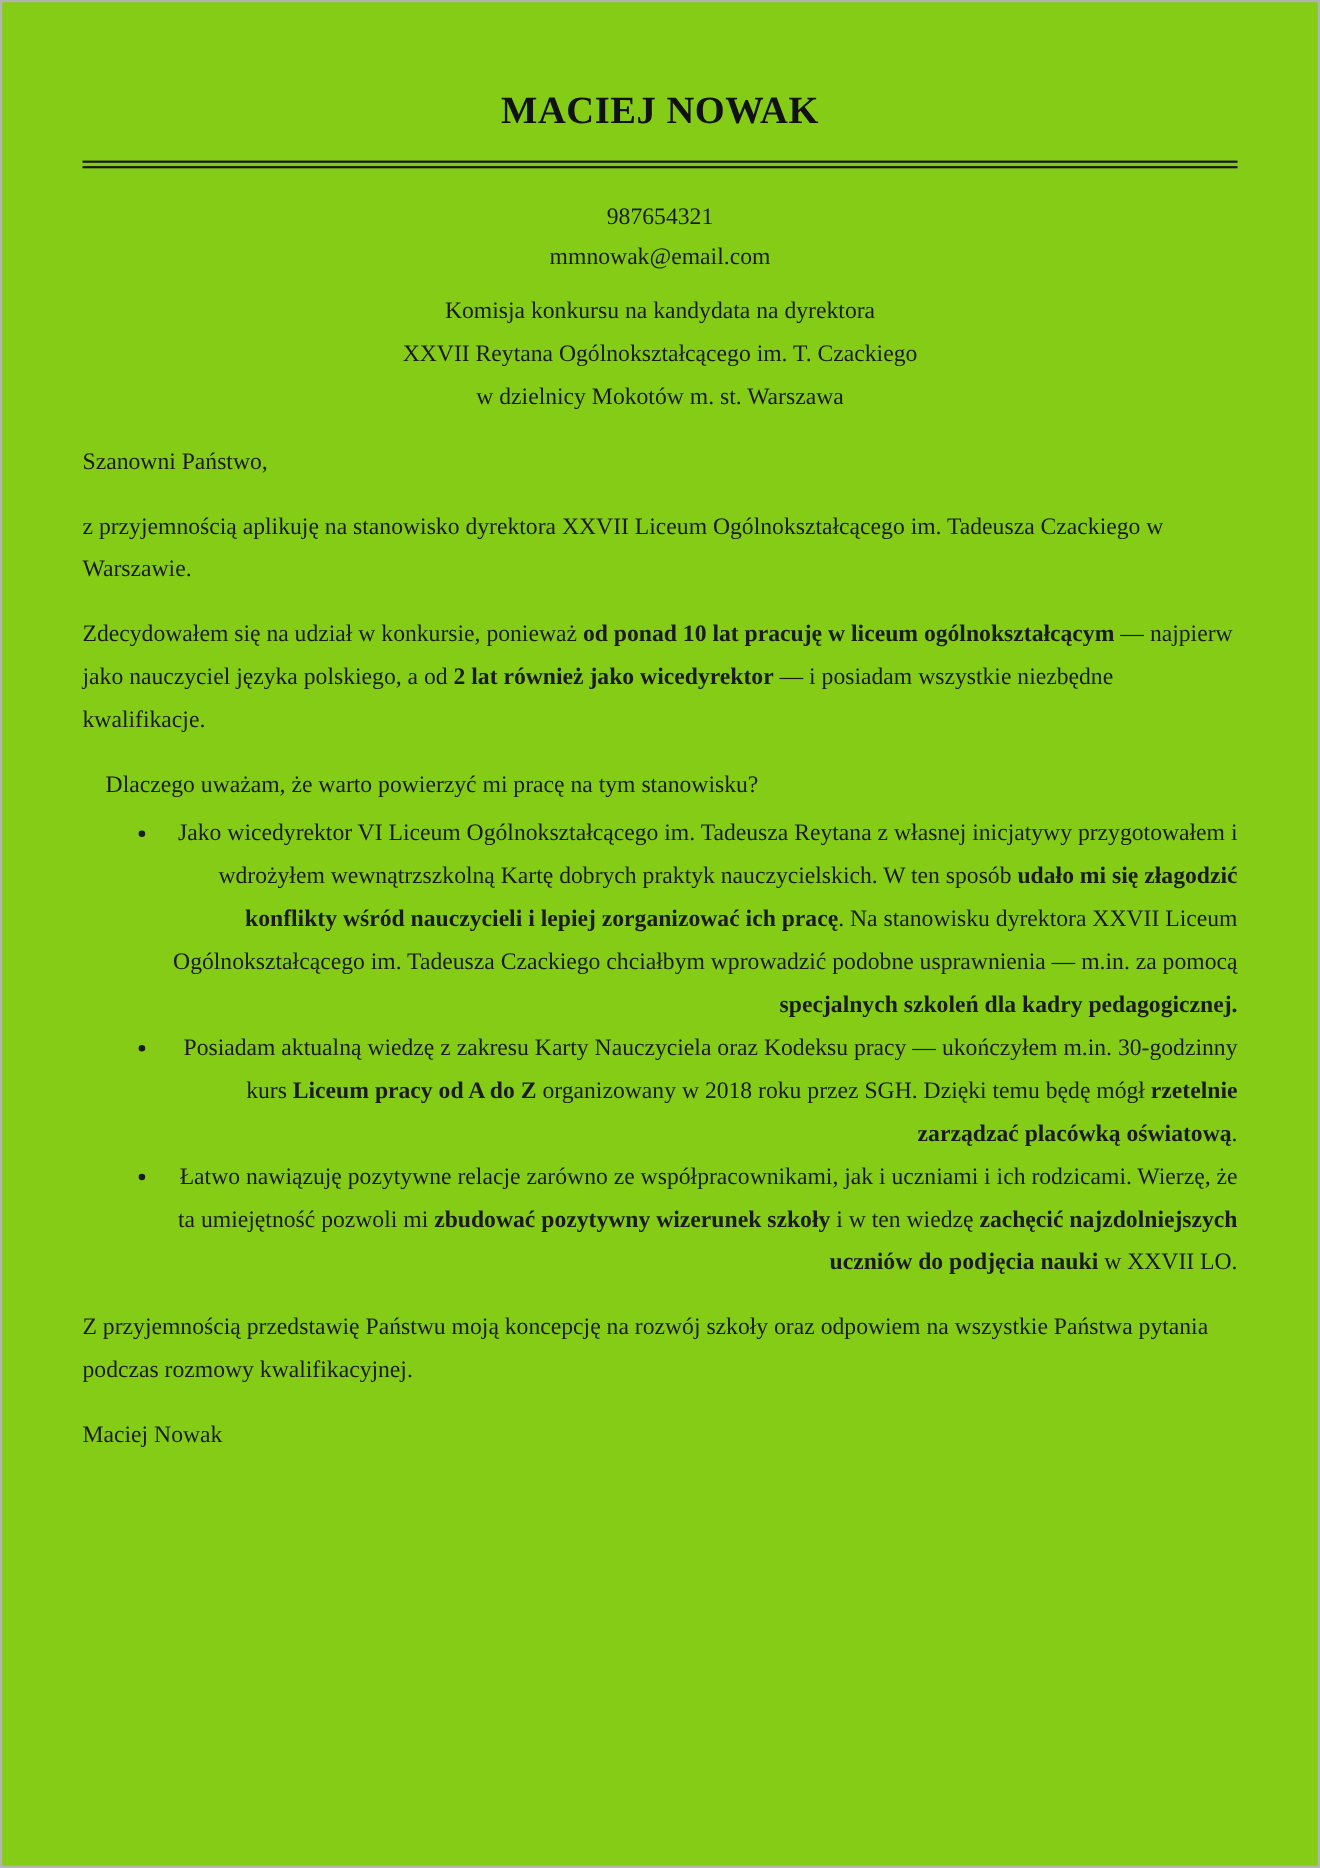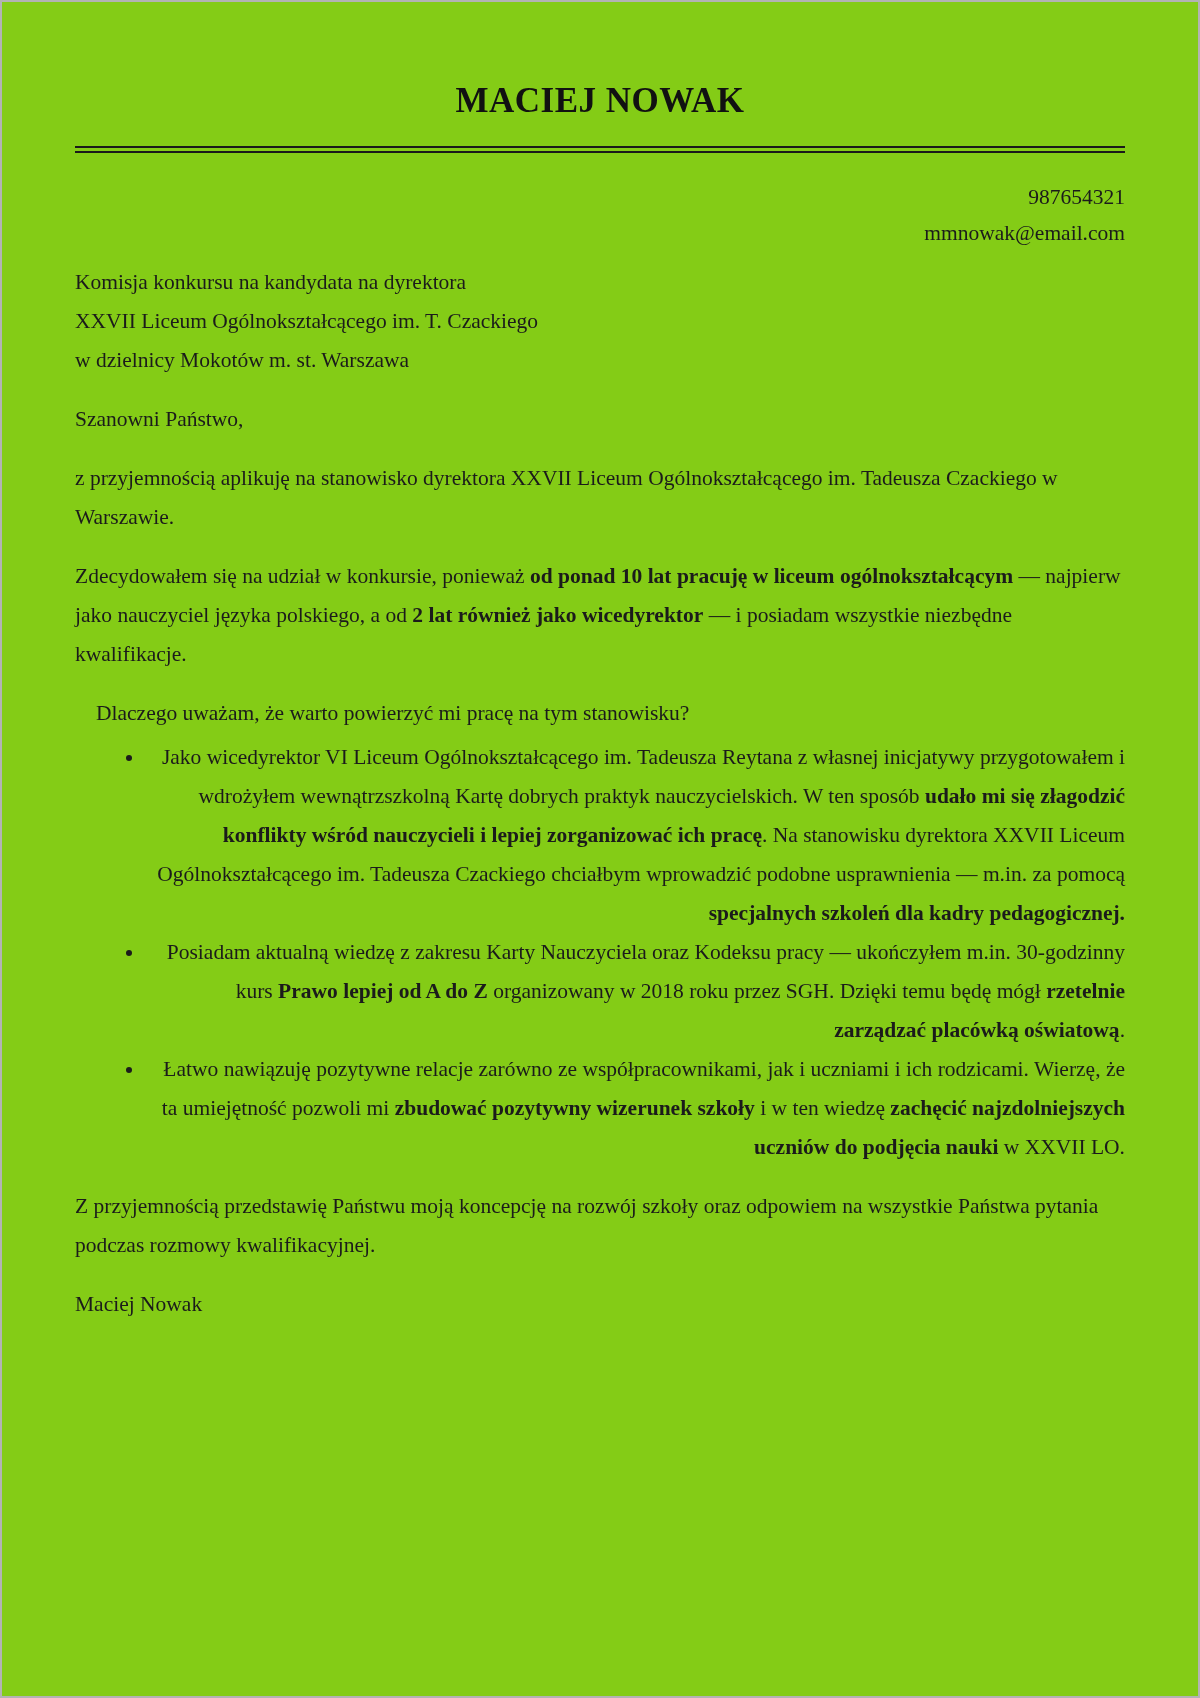--- a/index.html
+++ b/index.html
@@ -32,32 +32,33 @@
     letter-spacing: 0.5px;
     color: #111111;
   }
   .rule {
     margin: 24px 0 26px 0;
     height: 3px;
     border-top: 2px solid #1a1a1a;
     border-bottom: 2px solid #1a1a1a;
   }
   .contact {
-    text-align: right;
+    text-align: center;
     margin: 0 0 12px 0;
   }
   .contact p {
     margin: 0;
     line-height: 36px;
   }
   p.block {
     margin: 0 0 20px 0;
   }
   .recipient {
     margin: 0 0 20px 0;
+    text-align: center;
   }
   .recipient p {
     margin: 0;
   }
   ul.qual-list {
     margin: 5px 0 20px 0;
     padding: 0 0 0 70px;
     list-style: disc outside;
   }
   ul.qual-list li {
@@ -80,35 +81,35 @@
   <div class="rule"></div>
 
   <div class="contact">
     <p>987654321</p>
     <p>mmnowak@email.com</p>
   </div>
 
 
   <div class="recipient">
     <p>Komisja konkursu na kandydata na dyrektora</p>
-    <p>XXVII Liceum Ogólnokształcącego im. T. Czackiego</p>
+    <p>XXVII Reytana Ogólnokształcącego im. T. Czackiego</p>
     <p>w dzielnicy Mokotów m. st. Warszawa</p>
   </div>
 
   <p class="block">Szanowni Państwo,</p>
 
   <p class="block"><span>z przyjemnością aplikuję na stanowisko dyrektora XXVII Liceum Ogólnokształcącego im. Tadeusza Czackiego w Warszawie.</span></p>
 
   <p class="block"><span>Zdecydowałem się na udział w konkursie, ponieważ </span><b>od ponad 10 lat pracuję w liceum ogólnokształcącym</b><span> — najpierw jako nauczyciel języka polskiego, a od </span><b>2 lat również jako wicedyrektor</b><span> — i posiadam wszystkie niezbędne kwalifikacje.</span></p>
 
   <p class="block" style="margin-bottom:0;margin-left:21px;">Dlaczego uważam, że warto powierzyć mi pracę na tym stanowisku?</p>
 
   <ul class="qual-list">
     <li><span>Jako wicedyrektor VI Liceum Ogólnokształcącego im. Tadeusza Reytana z własnej inicjatywy przygotowałem i wdrożyłem wewnątrzszkolną Kartę dobrych praktyk nauczycielskich. W ten sposób </span><b>udało mi się złagodzić konflikty wśród nauczycieli i lepiej zorganizować ich pracę</b><span>. Na stanowisku dyrektora XXVII Liceum Ogólnokształcącego im. Tadeusza Czackiego chciałbym wprowadzić podobne usprawnienia — m.in. za pomocą </span><b>specjalnych szkoleń dla kadry pedagogicznej.</b></li>
-    <li><span>Posiadam aktualną wiedzę z zakresu Karty Nauczyciela oraz Kodeksu pracy — ukończyłem m.in. 30-godzinny kurs </span><b>Prawo lepiej od A do Z</b><span> organizowany w 2018 roku przez SGH. Dzięki temu będę mógł </span><b>rzetelnie zarządzać placówką oświatową</b><span>.</span></li>
+    <li><span>Posiadam aktualną wiedzę z zakresu Karty Nauczyciela oraz Kodeksu pracy — ukończyłem m.in. 30-godzinny kurs </span><b>Liceum pracy od A do Z</b><span> organizowany w 2018 roku przez SGH. Dzięki temu będę mógł </span><b>rzetelnie zarządzać placówką oświatową</b><span>.</span></li>
     <li><span>Łatwo nawiązuję pozytywne relacje zarówno ze współpracownikami, jak i uczniami i ich rodzicami. Wierzę, że ta umiejętność pozwoli mi </span><b>zbudować pozytywny wizerunek szkoły</b><span> i w ten wiedzę </span><b>zachęcić najzdolniejszych uczniów do podjęcia nauki</b><span> w XXVII LO.</span></li>
   </ul>
 
   <p class="block"><span>Z przyjemnością przedstawię Państwu moją koncepcję na rozwój szkoły oraz odpowiem na wszystkie Państwa pytania podczas rozmowy kwalifikacyjnej.</span></p>
 
   <div class="signoff">
     <p>Maciej Nowak</p>
   </div>
 
 </div>

